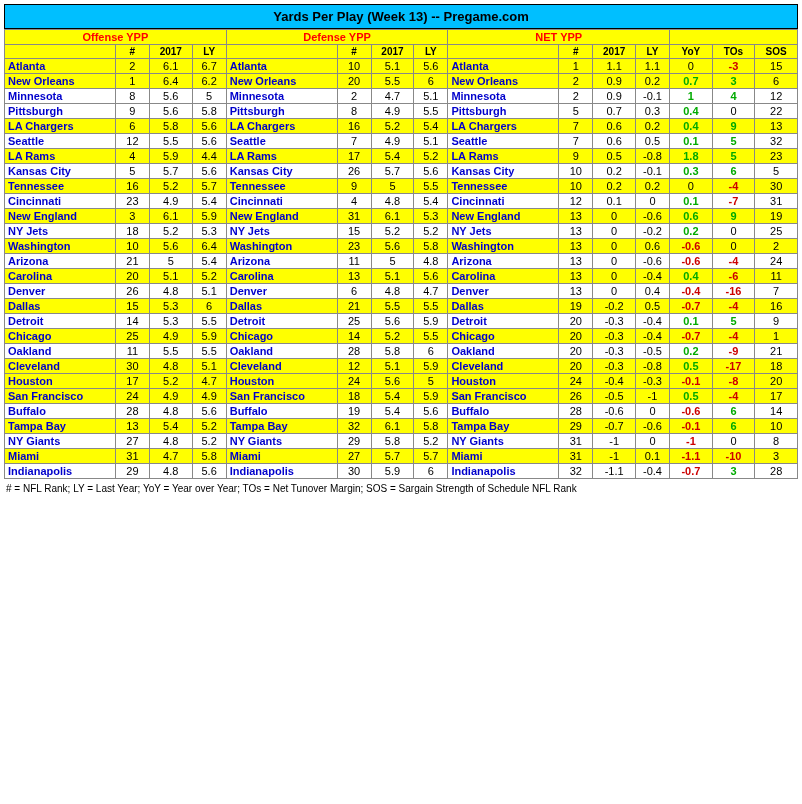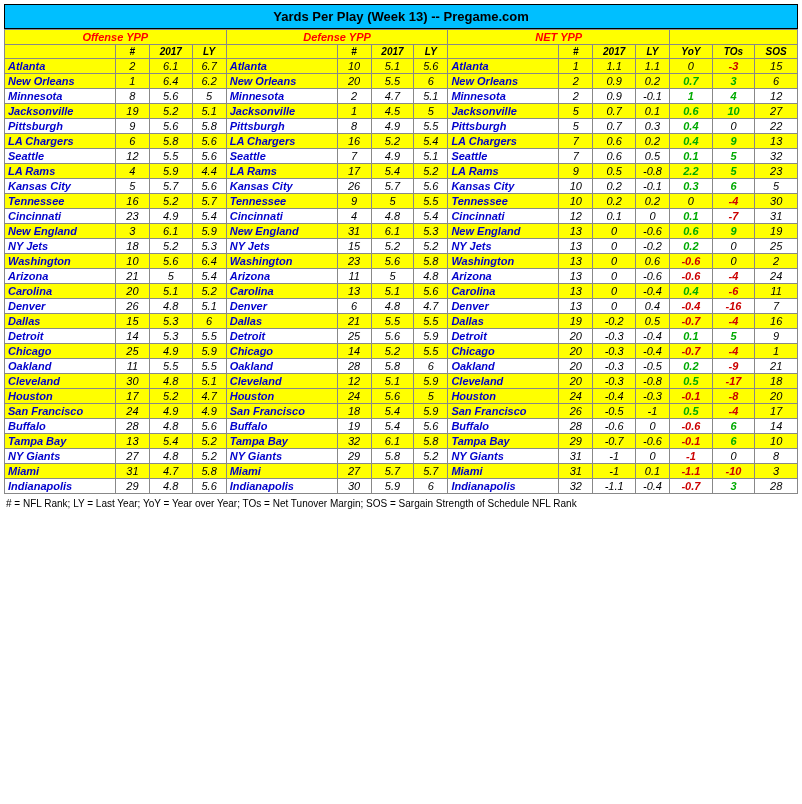--- a/index.html
+++ b/index.html
@@ -1,19 +1,19 @@
 <!DOCTYPE html>
 <html><head>
   <meta charset="utf-8">
   <style>
     * { box-sizing: border-box; margin: 0; padding: 0; }
     body { background: #fff; font-family: Arial, sans-serif; font-size: 11px; }
     .page { width: 802px; background: #fff; padding: 4px; }
     .title { background: #00bfff; text-align: center; font-weight: bold; font-size: 13px; padding: 4px 0; border: 1px solid #000; color: #000; }
-    .main-table { width: 100%; border-collapse: collapse; font-style: italic; }
+    .main-table { width: 100%; border-collapse: collapse; }
     .main-table td, .main-table th { padding: 1px 2px; border: 1px solid #888; }
     .section-header { background: yellow; text-align: center; font-weight: bold; color: #ff0000; border: 1px solid #888; }
     .col-header { background: yellow; text-align: center; font-weight: bold; color: #000; font-size: 10px; }
     .team-cell { color: #0000cc; font-weight: bold; }
     .num-cell { text-align: center; color: #000; }
     .footer { font-size: 10px; padding: 4px 2px; color: #000; }
     table { border-collapse: collapse; }
   </style>
 </head>
 <body>
@@ -92,37 +92,20 @@
     <td class="num-cell" style="text-align: center; background-color: rgb(255, 255, 255); border: 1px solid rgb(136, 136, 136);">4.7</td>
     <td class="num-cell" style="text-align: center; background-color: rgb(255, 255, 255); border: 1px solid rgb(136, 136, 136);">5.1</td>
     <td class="team-cell" style="color: rgb(0, 0, 204); font-weight: bold; padding: 1px 3px; background-color: rgb(255, 255, 255); border: 1px solid rgb(136, 136, 136);">Minnesota</td>
     <td class="num-cell" style="text-align: center; background-color: rgb(255, 255, 255); border: 1px solid rgb(136, 136, 136);">2</td>
     <td class="num-cell" style="text-align: center; background-color: rgb(255, 255, 255); border: 1px solid rgb(136, 136, 136);">0.9</td>
     <td class="num-cell" style="text-align: center; background-color: rgb(255, 255, 255); border: 1px solid rgb(136, 136, 136);">-0.1</td>
     <td class="num-cell" style="text-align: center; color: rgb(0, 170, 0); font-weight: bold; background-color: rgb(255, 255, 255); border: 1px solid rgb(136, 136, 136);">1</td>
     <td class="num-cell" style="text-align: center; color: rgb(0, 170, 0); font-weight: bold; background-color: rgb(255, 255, 255); border: 1px solid rgb(136, 136, 136);">4</td>
     <td class="num-cell" style="text-align: center; background-color: rgb(255, 255, 255); border: 1px solid rgb(136, 136, 136);">12</td>
   </tr>
-        <tr style="background: rgb(255, 255, 0);">
-    <td class="team-cell" style="color: rgb(0, 0, 204); font-weight: bold; padding: 1px 3px; background-color: rgb(255, 255, 0); border: 1px solid rgb(136, 136, 136);">Jacksonville</td>
-    <td class="num-cell" style="text-align: center; background-color: rgb(255, 255, 0); border: 1px solid rgb(136, 136, 136);">19</td>
-    <td class="num-cell" style="text-align: center; background-color: rgb(255, 255, 0); border: 1px solid rgb(136, 136, 136);">5.2</td>
-    <td class="num-cell" style="text-align: center; background-color: rgb(255, 255, 0); border: 1px solid rgb(136, 136, 136);">5.1</td>
-    <td class="team-cell" style="color: rgb(0, 0, 204); font-weight: bold; padding: 1px 3px; background-color: rgb(255, 255, 0); border: 1px solid rgb(136, 136, 136);">Jacksonville</td>
-    <td class="num-cell" style="text-align: center; background-color: rgb(255, 255, 0); border: 1px solid rgb(136, 136, 136);">1</td>
-    <td class="num-cell" style="text-align: center; background-color: rgb(255, 255, 0); border: 1px solid rgb(136, 136, 136);">4.5</td>
-    <td class="num-cell" style="text-align: center; background-color: rgb(255, 255, 0); border: 1px solid rgb(136, 136, 136);">5</td>
-    <td class="team-cell" style="color: rgb(0, 0, 204); font-weight: bold; padding: 1px 3px; background-color: rgb(255, 255, 0); border: 1px solid rgb(136, 136, 136);">Jacksonville</td>
-    <td class="num-cell" style="text-align: center; background-color: rgb(255, 255, 0); border: 1px solid rgb(136, 136, 136);">5</td>
-    <td class="num-cell" style="text-align: center; background-color: rgb(255, 255, 0); border: 1px solid rgb(136, 136, 136);">0.7</td>
-    <td class="num-cell" style="text-align: center; background-color: rgb(255, 255, 0); border: 1px solid rgb(136, 136, 136);">0.1</td>
-    <td class="num-cell" style="text-align: center; color: rgb(0, 170, 0); font-weight: bold; background-color: rgb(255, 255, 0); border: 1px solid rgb(136, 136, 136);">0.6</td>
-    <td class="num-cell" style="text-align: center; color: rgb(0, 170, 0); font-weight: bold; background-color: rgb(255, 255, 0); border: 1px solid rgb(136, 136, 136);">10</td>
-    <td class="num-cell" style="text-align: center; background-color: rgb(255, 255, 0); border: 1px solid rgb(136, 136, 136);">27</td>
-  </tr>
         <tr style="background: rgb(255, 255, 255);">
     <td class="team-cell" style="color: rgb(0, 0, 204); font-weight: bold; padding: 1px 3px; background-color: rgb(255, 255, 255); border: 1px solid rgb(136, 136, 136);">Pittsburgh</td>
     <td class="num-cell" style="text-align: center; background-color: rgb(255, 255, 255); border: 1px solid rgb(136, 136, 136);">9</td>
     <td class="num-cell" style="text-align: center; background-color: rgb(255, 255, 255); border: 1px solid rgb(136, 136, 136);">5.6</td>
     <td class="num-cell" style="text-align: center; background-color: rgb(255, 255, 255); border: 1px solid rgb(136, 136, 136);">5.8</td>
     <td class="team-cell" style="color: rgb(0, 0, 204); font-weight: bold; padding: 1px 3px; background-color: rgb(255, 255, 255); border: 1px solid rgb(136, 136, 136);">Pittsburgh</td>
     <td class="num-cell" style="text-align: center; background-color: rgb(255, 255, 255); border: 1px solid rgb(136, 136, 136);">8</td>
     <td class="num-cell" style="text-align: center; background-color: rgb(255, 255, 255); border: 1px solid rgb(136, 136, 136);">4.9</td>
     <td class="num-cell" style="text-align: center; background-color: rgb(255, 255, 255); border: 1px solid rgb(136, 136, 136);">5.5</td>
     <td class="team-cell" style="color: rgb(0, 0, 204); font-weight: bold; padding: 1px 3px; background-color: rgb(255, 255, 255); border: 1px solid rgb(136, 136, 136);">Pittsburgh</td>
@@ -173,21 +156,21 @@
     <td class="num-cell" style="text-align: center; background-color: rgb(255, 255, 0); border: 1px solid rgb(136, 136, 136);">5.9</td>
     <td class="num-cell" style="text-align: center; background-color: rgb(255, 255, 0); border: 1px solid rgb(136, 136, 136);">4.4</td>
     <td class="team-cell" style="color: rgb(0, 0, 204); font-weight: bold; padding: 1px 3px; background-color: rgb(255, 255, 0); border: 1px solid rgb(136, 136, 136);">LA Rams</td>
     <td class="num-cell" style="text-align: center; background-color: rgb(255, 255, 0); border: 1px solid rgb(136, 136, 136);">17</td>
     <td class="num-cell" style="text-align: center; background-color: rgb(255, 255, 0); border: 1px solid rgb(136, 136, 136);">5.4</td>
     <td class="num-cell" style="text-align: center; background-color: rgb(255, 255, 0); border: 1px solid rgb(136, 136, 136);">5.2</td>
     <td class="team-cell" style="color: rgb(0, 0, 204); font-weight: bold; padding: 1px 3px; background-color: rgb(255, 255, 0); border: 1px solid rgb(136, 136, 136);">LA Rams</td>
     <td class="num-cell" style="text-align: center; background-color: rgb(255, 255, 0); border: 1px solid rgb(136, 136, 136);">9</td>
     <td class="num-cell" style="text-align: center; background-color: rgb(255, 255, 0); border: 1px solid rgb(136, 136, 136);">0.5</td>
     <td class="num-cell" style="text-align: center; background-color: rgb(255, 255, 0); border: 1px solid rgb(136, 136, 136);">-0.8</td>
-    <td class="num-cell" style="text-align: center; color: rgb(0, 170, 0); font-weight: bold; background-color: rgb(255, 255, 0); border: 1px solid rgb(136, 136, 136);">2.2</td>
+    <td class="num-cell" style="text-align: center; color: rgb(0, 170, 0); font-weight: bold; background-color: rgb(255, 255, 0); border: 1px solid rgb(136, 136, 136);">1.8</td>
     <td class="num-cell" style="text-align: center; color: rgb(0, 170, 0); font-weight: bold; background-color: rgb(255, 255, 0); border: 1px solid rgb(136, 136, 136);">5</td>
     <td class="num-cell" style="text-align: center; background-color: rgb(255, 255, 0); border: 1px solid rgb(136, 136, 136);">23</td>
   </tr>
         <tr style="background: rgb(255, 255, 255);">
     <td class="team-cell" style="color: rgb(0, 0, 204); font-weight: bold; padding: 1px 3px; background-color: rgb(255, 255, 255); border: 1px solid rgb(136, 136, 136);">Kansas City</td>
     <td class="num-cell" style="text-align: center; background-color: rgb(255, 255, 255); border: 1px solid rgb(136, 136, 136);">5</td>
     <td class="num-cell" style="text-align: center; background-color: rgb(255, 255, 255); border: 1px solid rgb(136, 136, 136);">5.7</td>
     <td class="num-cell" style="text-align: center; background-color: rgb(255, 255, 255); border: 1px solid rgb(136, 136, 136);">5.6</td>
     <td class="team-cell" style="color: rgb(0, 0, 204); font-weight: bold; padding: 1px 3px; background-color: rgb(255, 255, 255); border: 1px solid rgb(136, 136, 136);">Kansas City</td>
     <td class="num-cell" style="text-align: center; background-color: rgb(255, 255, 255); border: 1px solid rgb(136, 136, 136);">26</td>

